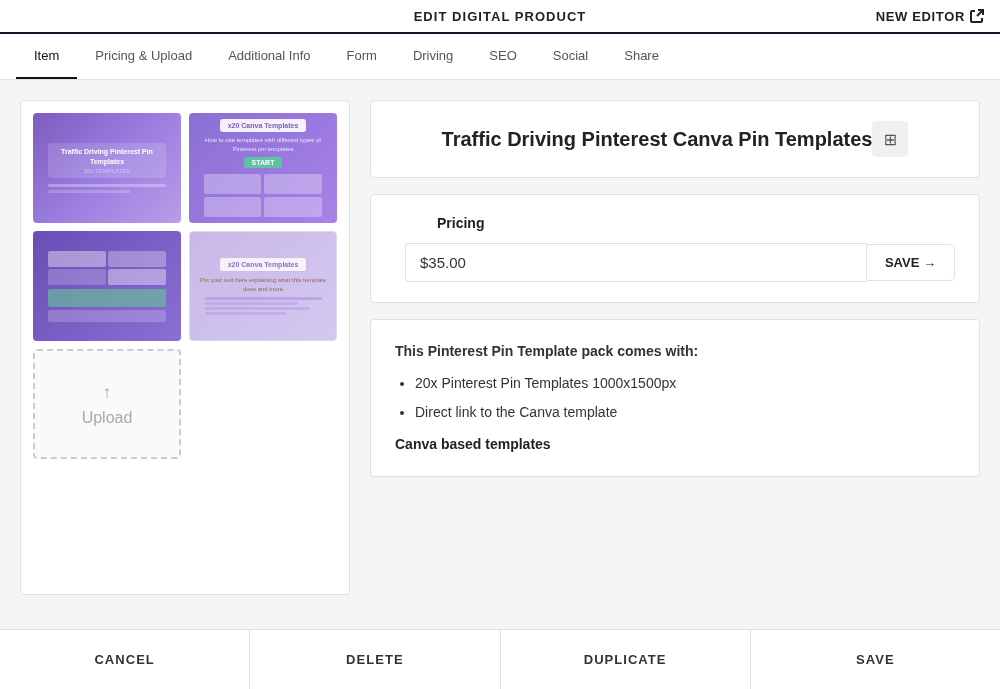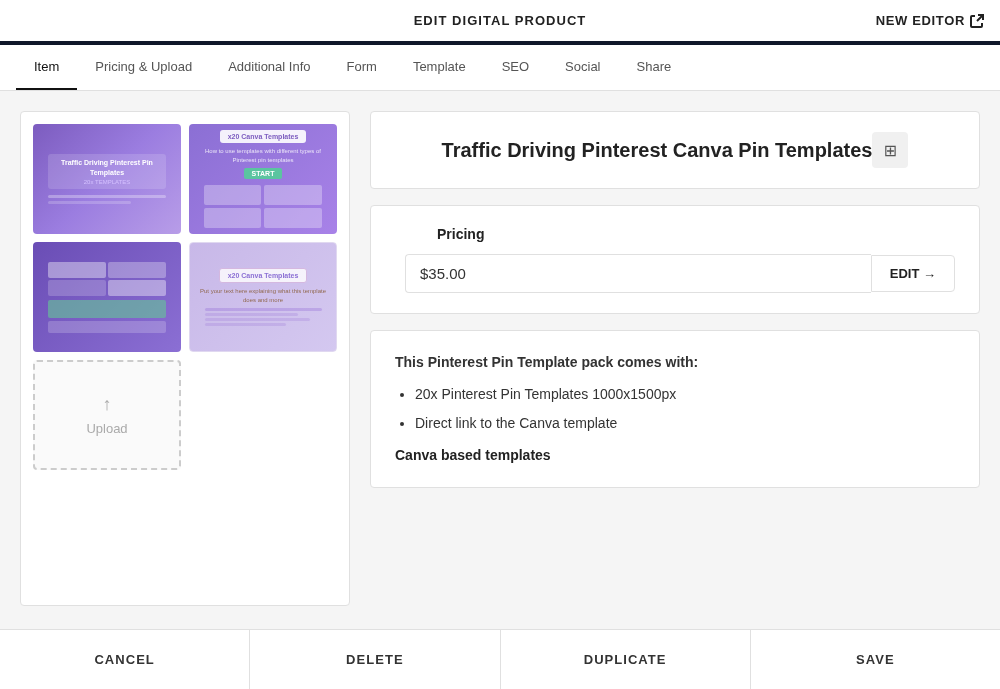--- a/index.html
+++ b/index.html
@@ -1,19 +1,19 @@
 <!DOCTYPE html>
 <html><head>
   <meta charset="utf-8">
   <style>
     * { box-sizing: border-box; margin: 0; padding: 0; }
     body { font-family: -apple-system, BlinkMacSystemFont, 'Segoe UI', Helvetica, Arial, sans-serif; background: #f5f5f5; width: 1000px; height: 689px; overflow: hidden; }
 
     
-    .header { display: flex; align-items: center; justify-content: center; background: #fff; border-bottom: 4px solid #0f172a; padding: 10px 20px; position: relative; height: 45px; }
+    .header { display: flex; align-items: center; justify-content: center; background: #fff; border-bottom: 2px solid #0f172a; padding: 10px 20px; position: relative; height: 34px; }
     .header-title { font-size: 13px; font-weight: 600; letter-spacing: 0.08em; text-transform: uppercase; color: #222; }
     .new-editor-btn { position: absolute; right: 16px; display: flex; align-items: center; gap: 5px; font-size: 13px; font-weight: 700; letter-spacing: 0.05em; color: #222; cursor: pointer; border: none; background: none; }
     .new-editor-btn svg { width: 14px; height: 14px; }
 
     
     .nav-tabs { display: flex; background: #fff; border-bottom: 1px solid #e0e0e0; padding: 0 16px; }
     .nav-tab { padding: 14px 18px; font-size: 13px; color: #555; cursor: pointer; border-bottom: 2px solid transparent; white-space: nowrap; }
     .nav-tab.active { color: #111; border-bottom: 2px solid #111; font-weight: 500; }
 
     
@@ -65,42 +65,42 @@
     .visible-title { font-size: 22px; font-weight: 600; color: #222; }
     .visible-subtitle { font-size: 13px; color: #666; margin-top: 4px; }
     .visible-subtitle a { color: #555; text-decoration: underline; }
 
     
     .action-bar { position: fixed; bottom: 0; left: 0; width: 1000px; height: 60px; display: flex; border-top: 1px solid #e0e0e0; background: #fff; }
     .action-btn { flex: 1; display: flex; align-items: center; justify-content: center; font-size: 13px; font-weight: 700; letter-spacing: 0.08em; cursor: pointer; border: none; background: #fff; color: #333; border-right: 1px solid #e0e0e0; text-transform: uppercase; }
     .action-btn:last-child { border-right: none; }
 
     .upload-arrow { font-size: 18px; color: #aaa; }
-    .upload-text { font-size: 13px; color: #aaa; }
+    .upload-text { font-size: 16px; color: #aaa; }
   </style>
 </head>
 <body>
 
 <div class="header">
   <span class="header-title">EDIT DIGITAL PRODUCT</span>
   <button class="new-editor-btn">
     <span>NEW EDITOR</span>
     <svg viewBox="0 0 14 14" fill="none" stroke="currentColor" stroke-width="2">
       <path d="M5 2H2a1 1 0 00-1 1v9a1 1 0 001 1h9a1 1 0 001-1V9"></path>
       <path d="M8 1h5v5M13 1L7 7"></path>
     </svg>
   </button>
 </div>
 
 <div class="nav-tabs">
   <div class="nav-tab active">Item</div>
   <div class="nav-tab">Pricing &amp; Upload</div>
   <div class="nav-tab">Additional Info</div>
   <div class="nav-tab">Form</div>
-  <div class="nav-tab">Template</div>
+  <div class="nav-tab">Driving</div>
   <div class="nav-tab">SEO</div>
   <div class="nav-tab">Social</div>
   <div class="nav-tab">Share</div>
 </div>
 
 <div class="main-content">
 
   <div class="left-panel">
 
     <div class="img-thumb pin-img-1">
@@ -172,21 +172,21 @@
       <span class="product-title">Traffic Driving Pinterest Canva Pin Templates</span>
       <div class="icon-btn">
         <span>⊞</span>
       </div>
     </div>
 
     <div class="pricing-section">
       <div class="section-label">Pricing</div>
       <div class="pricing-input-row">
         <div class="pricing-input">$35.00</div>
-        <button class="edit-btn">EDIT →</button>
+        <button class="edit-btn">SAVE →</button>
       </div>
     </div>
 
     <div class="description-section">
       <div class="desc-text">
         <strong>This Pinterest Pin Template pack comes with:</strong>
         <ul class="desc-list">
           <li>20x Pinterest Pin Templates 1000x1500px</li>
           <li>Direct link to the Canva template</li>
         </ul>

